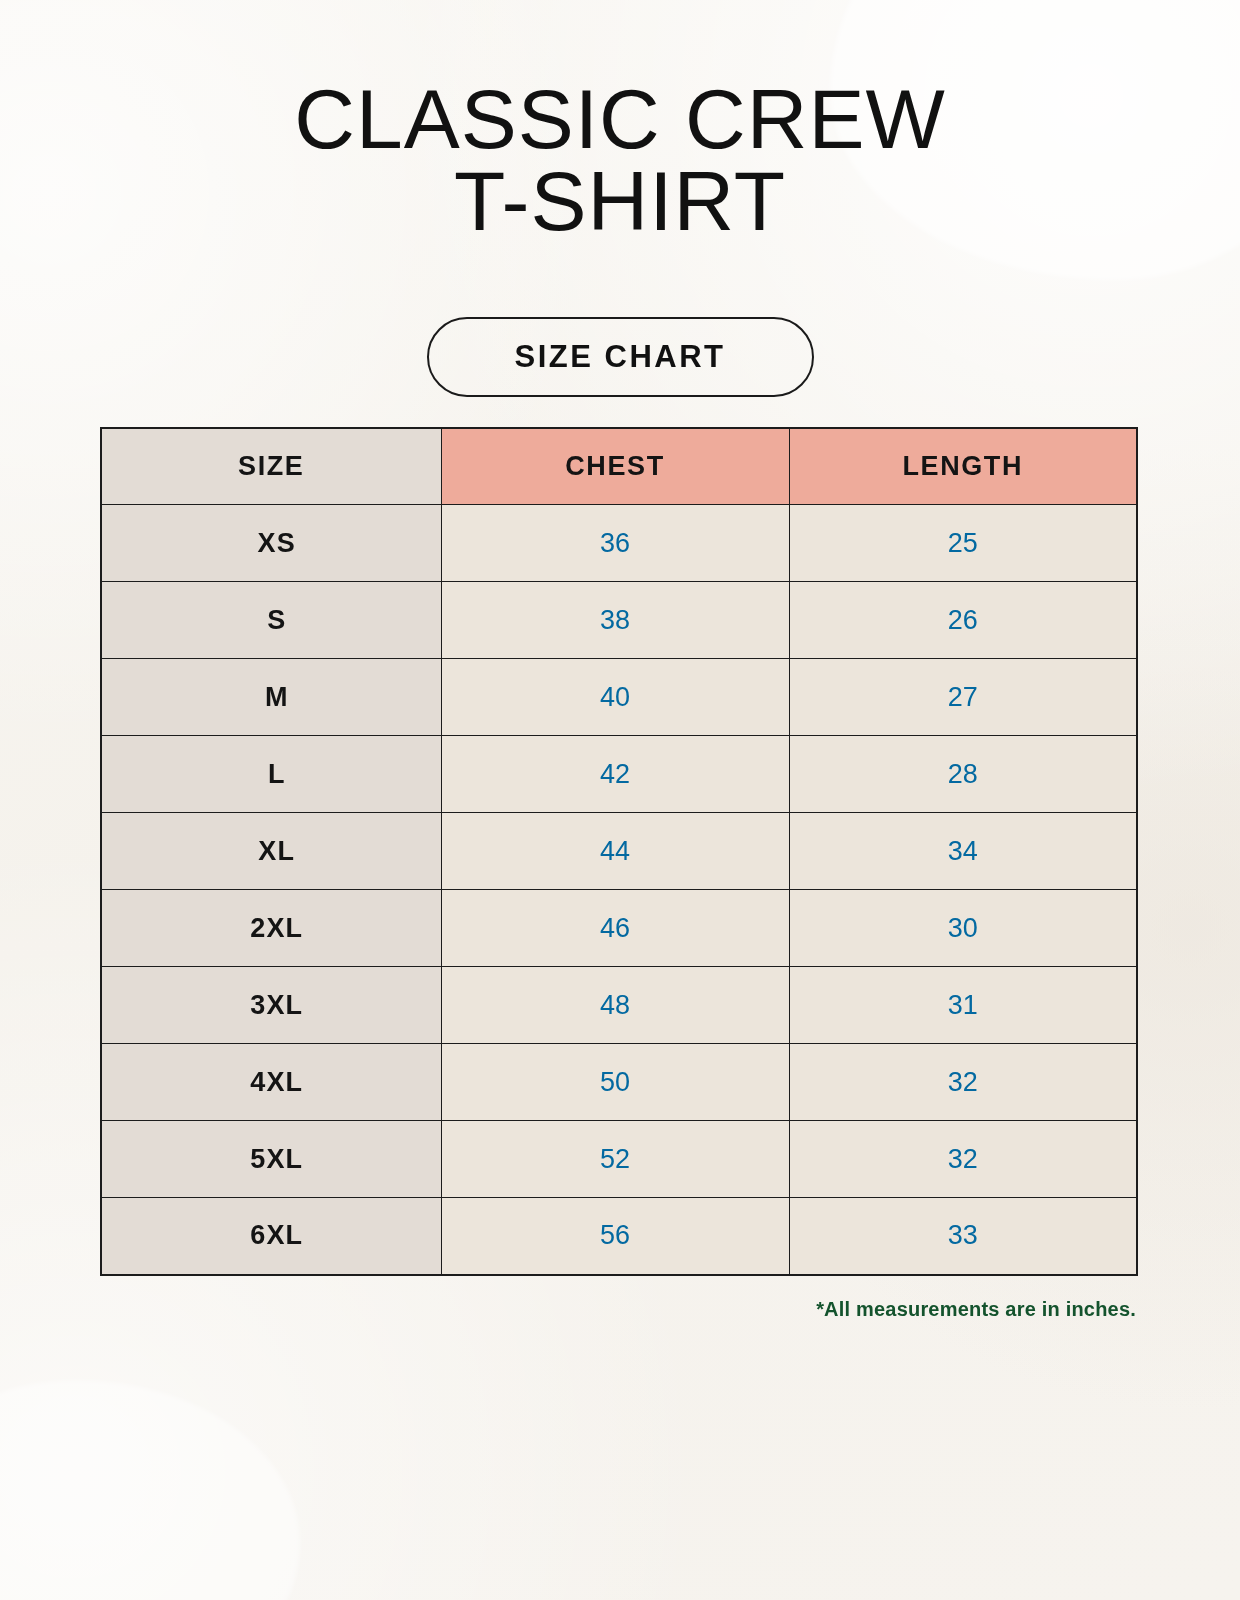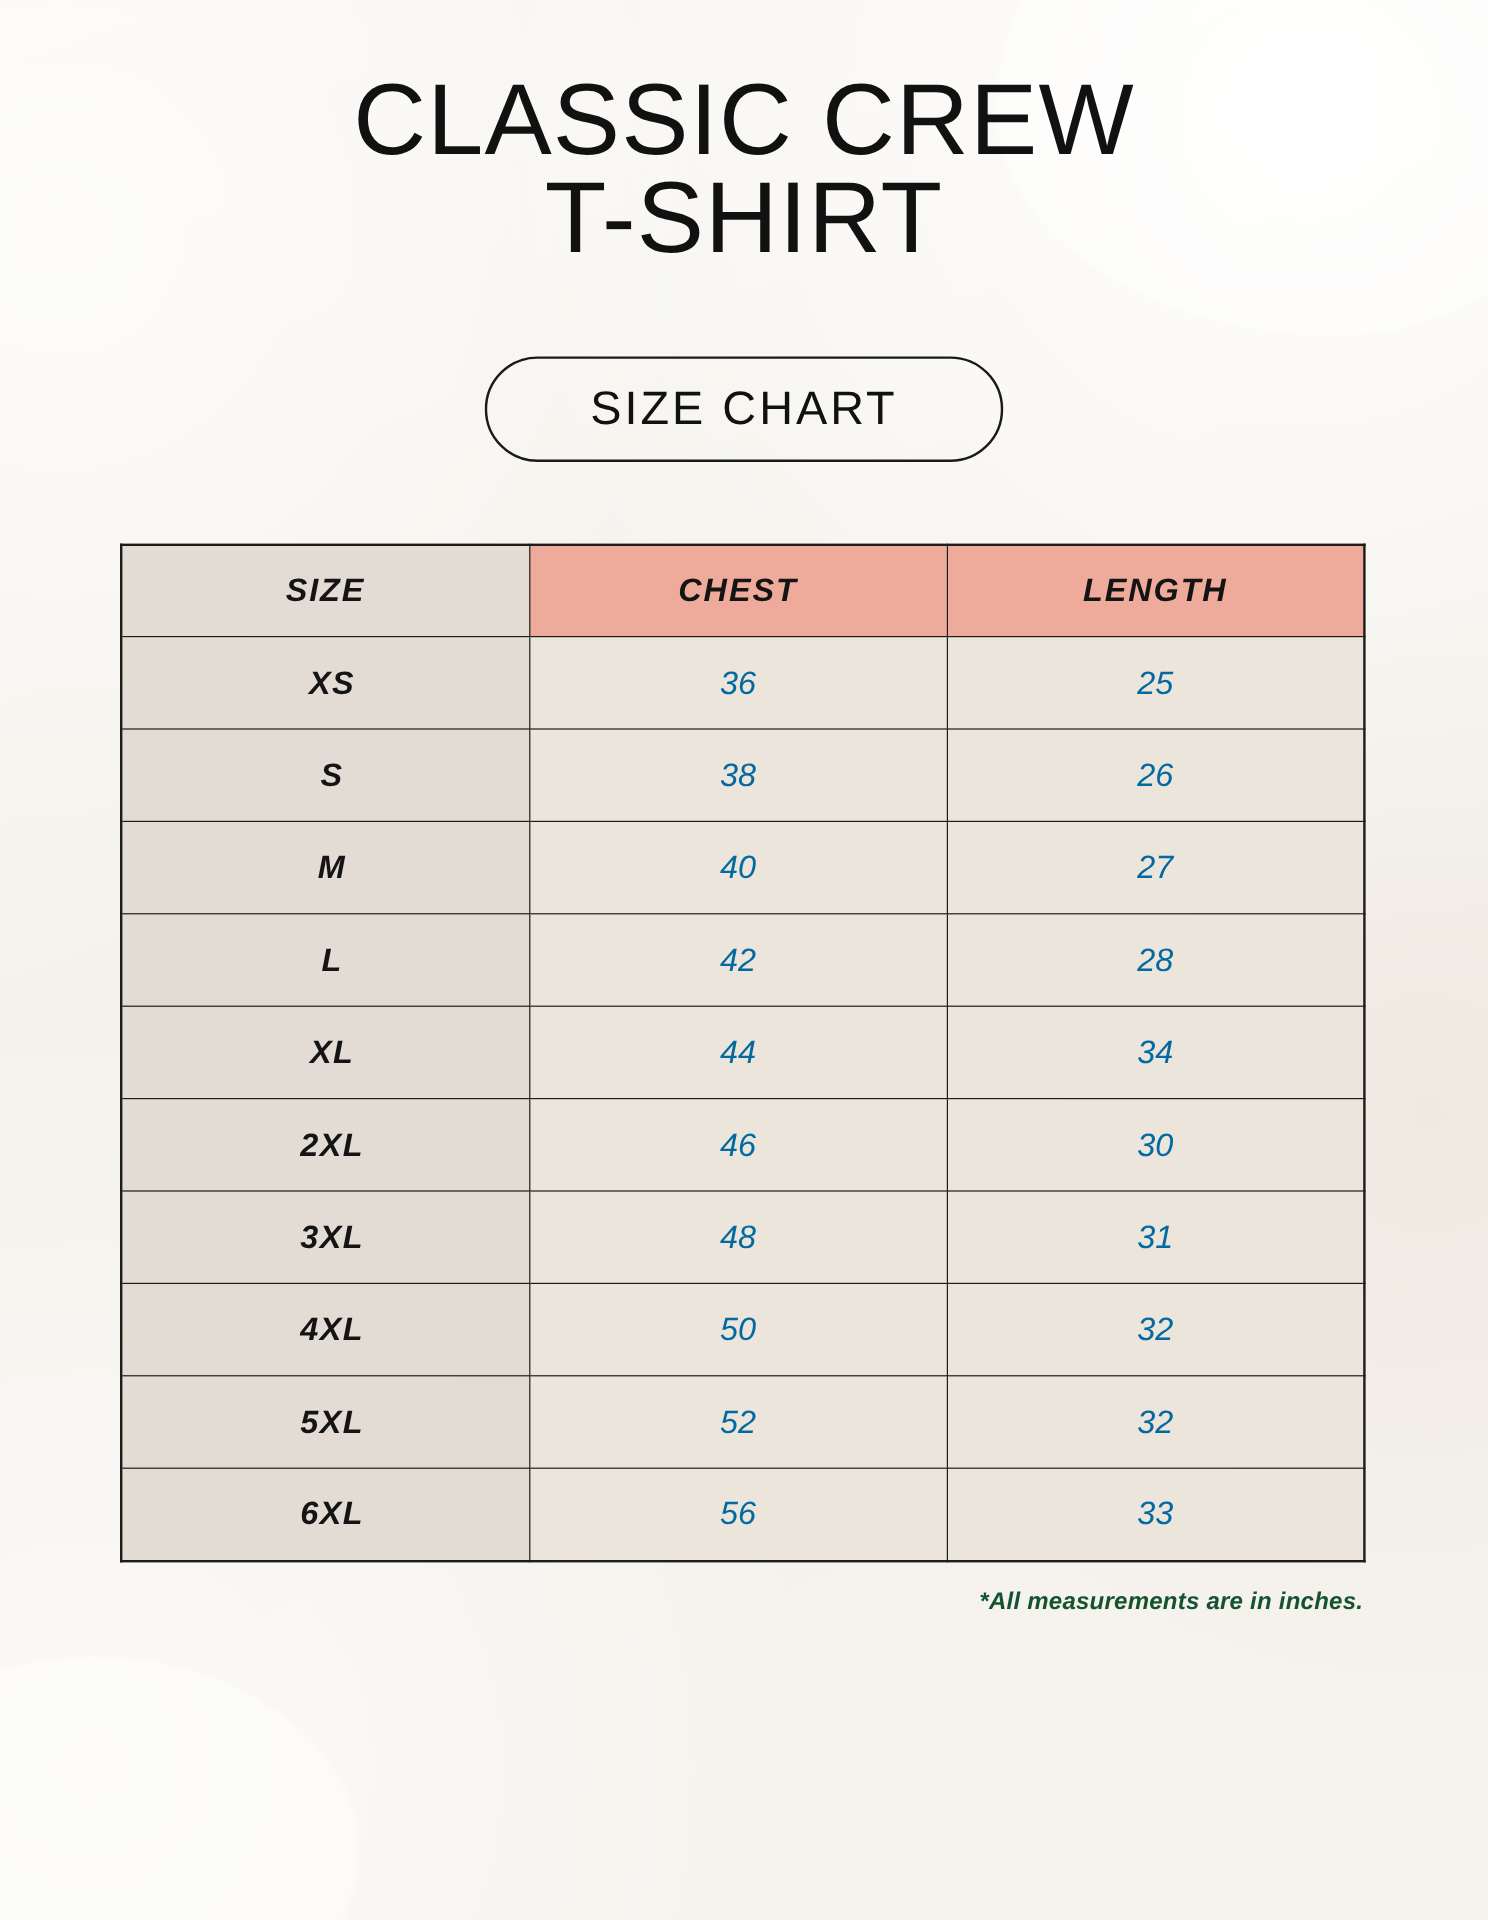--- a/index.html
+++ b/index.html
@@ -53,51 +53,50 @@
 
   .page {
     position: relative;
     width: 1240px;
     height: 1600px;
     padding: 0 100px;
   }
 
   .title {
     margin: 0;
-    padding-top: 58px;
+    padding-top: 78px;
     text-align: center;
     font-size: 84px;
     line-height: 0.98;
     letter-spacing: 1px;
     font-weight: 400;
     color: #111111;
     font-family: "Liberation Sans", sans-serif;
   }
   .title .line2 { display: block; }
 
   .pill-wrap {
     display: flex;
     justify-content: center;
     margin-top: 74px;
   }
   .pill {
     border: 2px solid #1a1a1a;
     border-radius: 999px;
     padding: 20px 86px;
-    font-size: 39px;
-    font-weight: 400;
+    font-size: 31px;
+    font-weight: 700;
     letter-spacing: 2.5px;
     color: #111111;
     background: transparent;
     text-align: center;
   }
 
   .table-wrap {
-    margin-top: 68px;
-    font-style: italic;
+    margin-top: 30px;
   }
   table.size-table {
     width: 1036px;
     border-collapse: collapse;
     border: 2px solid #1c1c1c;
     table-layout: fixed;
   }
   table.size-table th,
   table.size-table td {
     border: 1.5px solid #1c1c1c;

